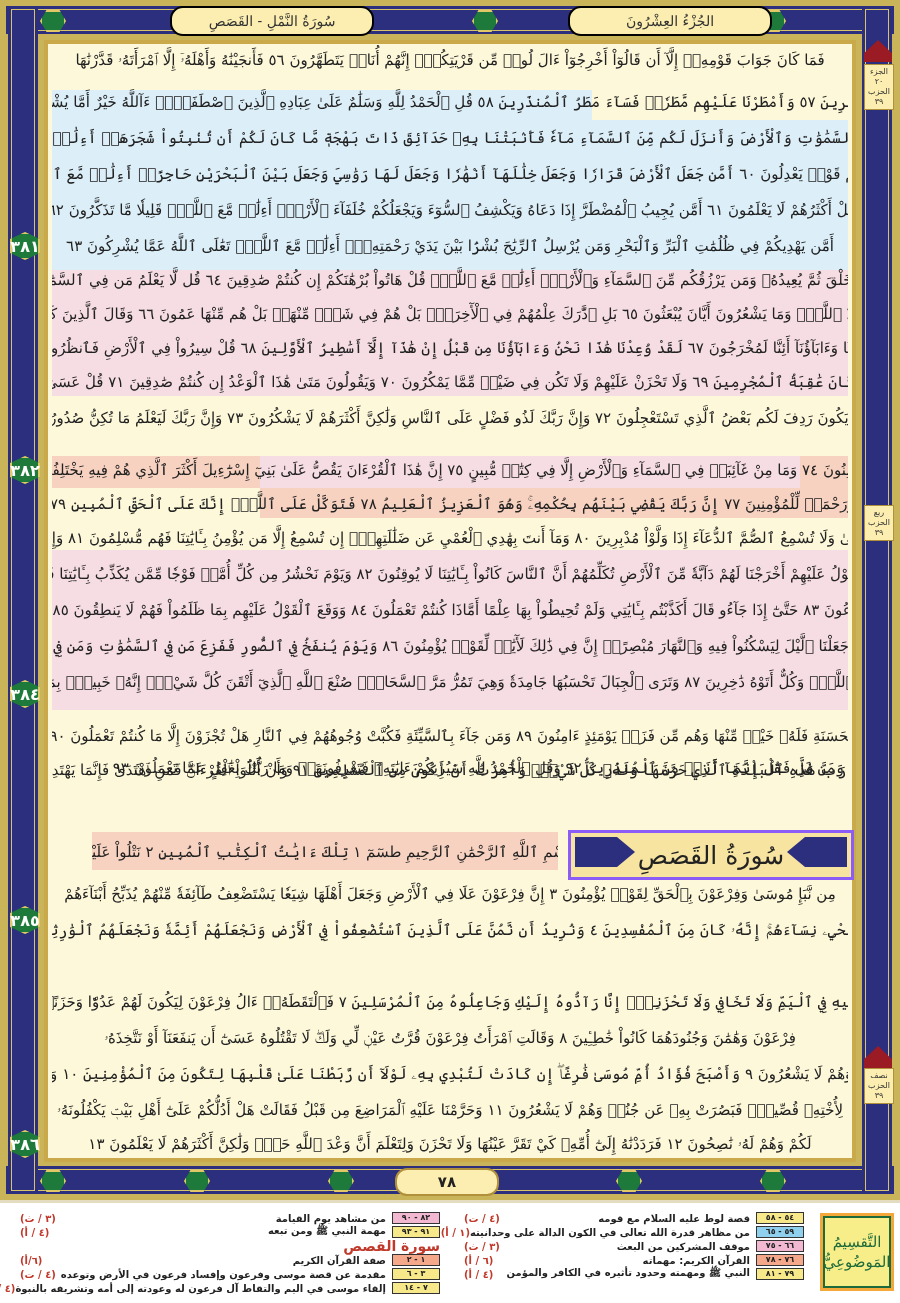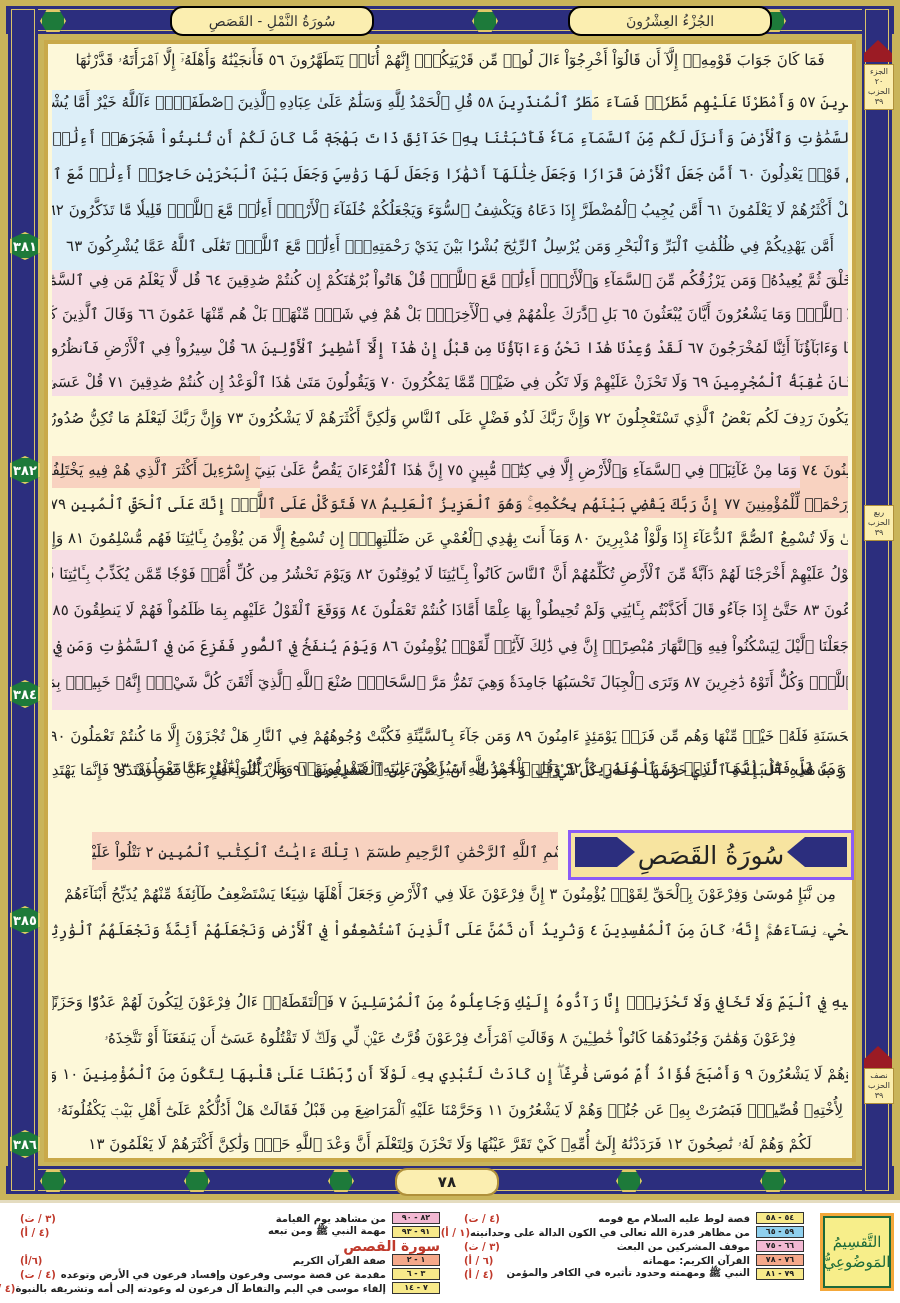--- a/index.html
+++ b/index.html
@@ -17,21 +17,21 @@
   .page{position:absolute;left:48px;top:44px;width:804px;height:1114px;background:#fdf8d9;}
   .header-cartouche{position:absolute;top:6px;height:26px;background:#fbeeb0;border:2px solid #000000;border-radius:13px;display:flex;align-items:center;justify-content:center;font-family:"DejaVu Serif",serif;font-size:14px;color:#333;direction:rtl;}
   .juz-cartouche{left:568px;width:200px;}
   .surah-cartouche{left:170px;width:200px;}
   .line{position:absolute;left:52px;width:796px;height:36px;direction:rtl;display:flex;align-items:center;justify-content:center;font-family:"DejaVu Serif",serif;font-size:15px;color:#222;white-space:nowrap;overflow:hidden;}
   .line span.txt{padding:0 4px;}
   .bg-blue{background:#dceef8;}
   .bg-pink{background:#f6dde4;}
   .bg-salmon{background:#f8d2c0;}
   .hl{position:absolute;}
-  .side-medal{position:absolute;width:26px;height:24px;background:#1d7a3a;border:2px solid #e0c868;clip-path:polygon(50% 0,100% 25%,100% 75%,50% 100%,0 75%,0 25%);color:#fff;font-size:13px;font-weight:bold;display:flex;align-items:center;justify-content:center;}
+  .side-medal{position:absolute;width:26px;height:24px;background:#1d7a3a;border:2px solid #e0c868;clip-path:polygon(50% 0,100% 25%,100% 75%,50% 100%,0 75%,0 25%);color:#fff;font-size:16px;font-weight:bold;display:flex;align-items:center;justify-content:center;}
   .side-label{position:absolute;left:864px;width:28px;background:#fbeeb0;border:1px solid #b0903a;font-size:8px;line-height:10px;text-align:center;color:#333;padding:2px 0;direction:rtl;}
   .side-dome{position:absolute;left:864px;width:28px;height:22px;background:#9b1b24;clip-path:polygon(50% 0,100% 60%,100% 100%,0 100%,0 60%);}
   .surah-banner{position:absolute;left:568px;top:830px;width:280px;height:44px;background:#f7e4a0;border:3px solid #8b5cf6;display:flex;align-items:center;justify-content:center;font-family:"DejaVu Serif",serif;font-size:25px;color:#222;}
   .surah-banner::before,.surah-banner::after{content:"";position:absolute;top:4px;width:60px;height:30px;background:#2c2e7e;clip-path:polygon(0 50%,30% 0,100% 0,100% 100%,30% 100%);}
   .surah-banner::before{left:4px;transform:scaleX(-1);}
   .surah-banner::after{right:4px;}
   .page-num{position:absolute;left:395px;top:1168px;width:100px;height:24px;background:#fbeeb0;border:2px solid #b0903a;border-radius:12px;display:flex;align-items:center;justify-content:center;font-size:15px;font-weight:bold;color:#222;}
   .legend{position:absolute;top:1200px;left:0;width:900px;height:103px;background:#fff;border-top:3px solid #e4dcc0;}
   .legend-title-box{position:absolute;right:6px;top:10px;width:74px;height:78px;background:#f4a83a;padding:3px;box-sizing:border-box;}
   .legend-title-box .in{width:100%;height:100%;background:#f7ee8a;border:2px solid #1d6a3a;box-sizing:border-box;display:flex;flex-direction:column;align-items:center;justify-content:center;font-family:"DejaVu Serif",serif;font-size:15px;color:#1d6a3a;direction:rtl;line-height:20px;}

